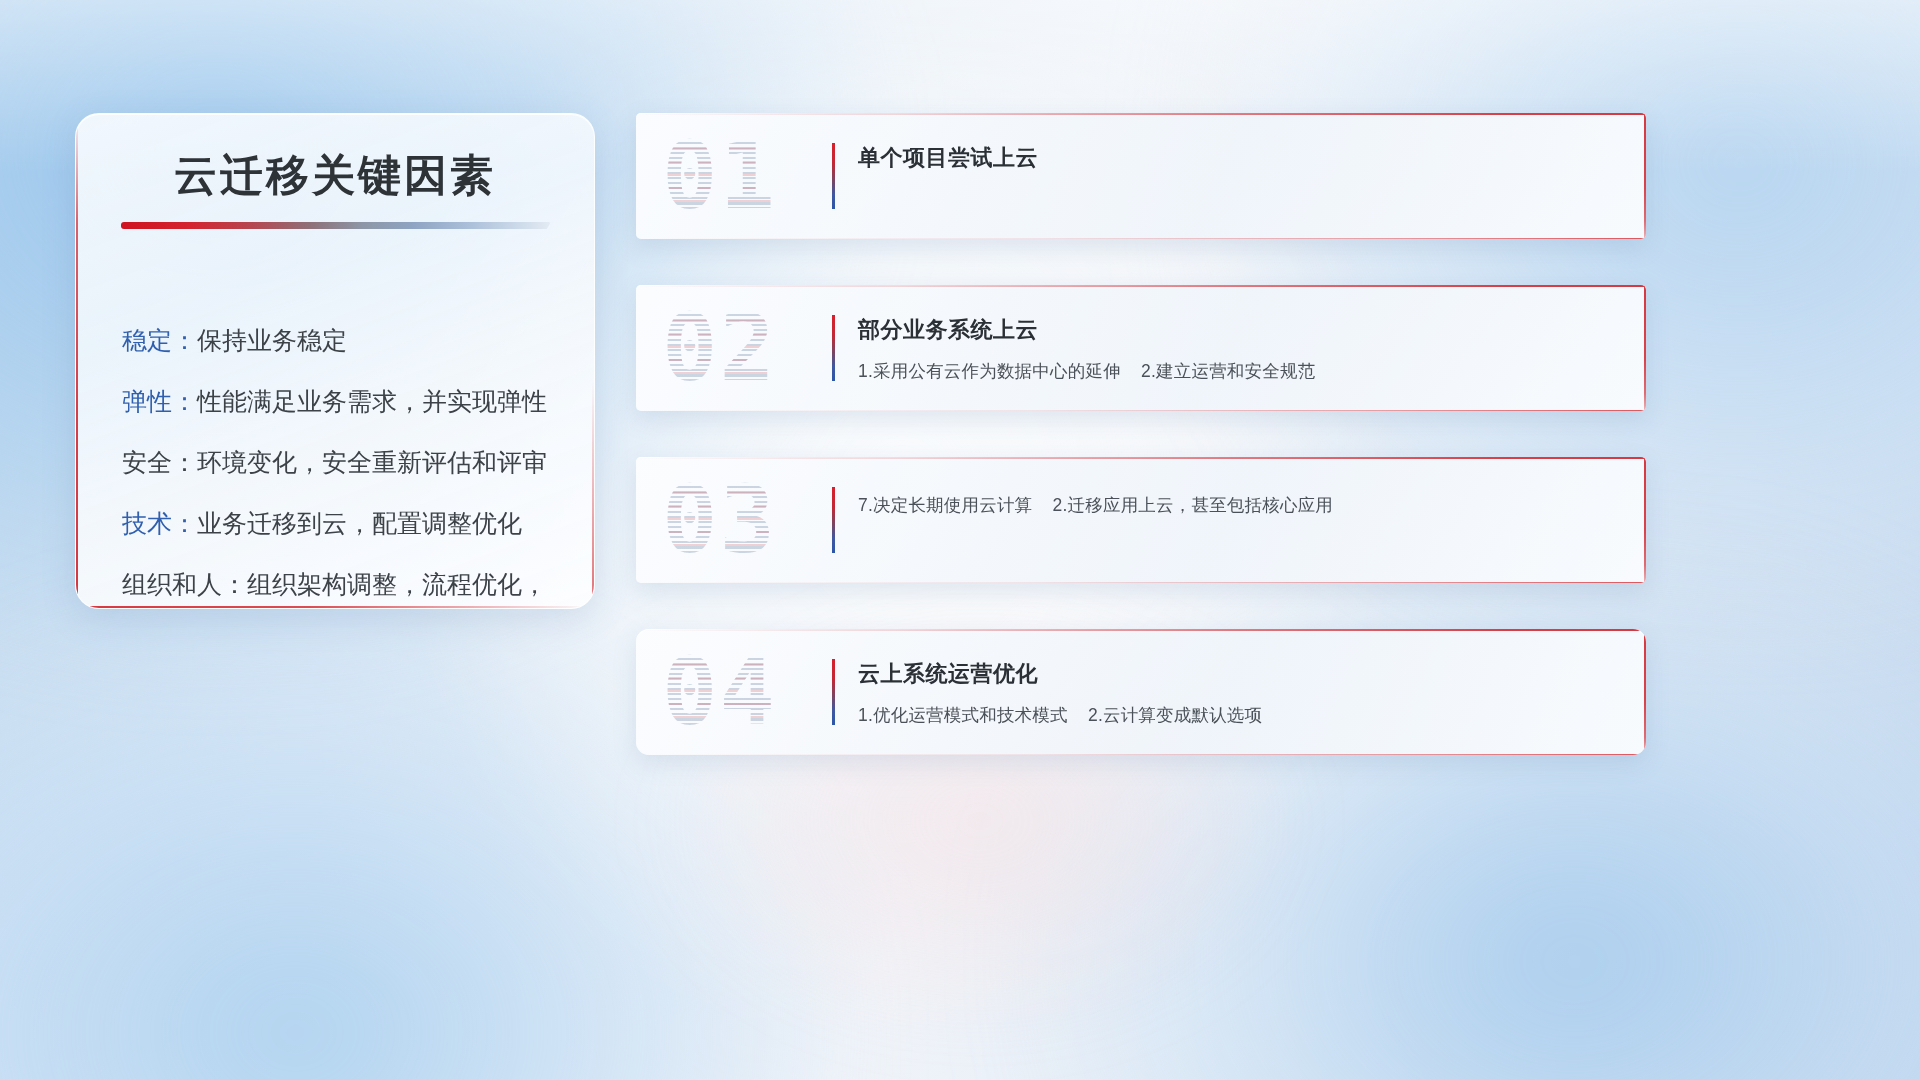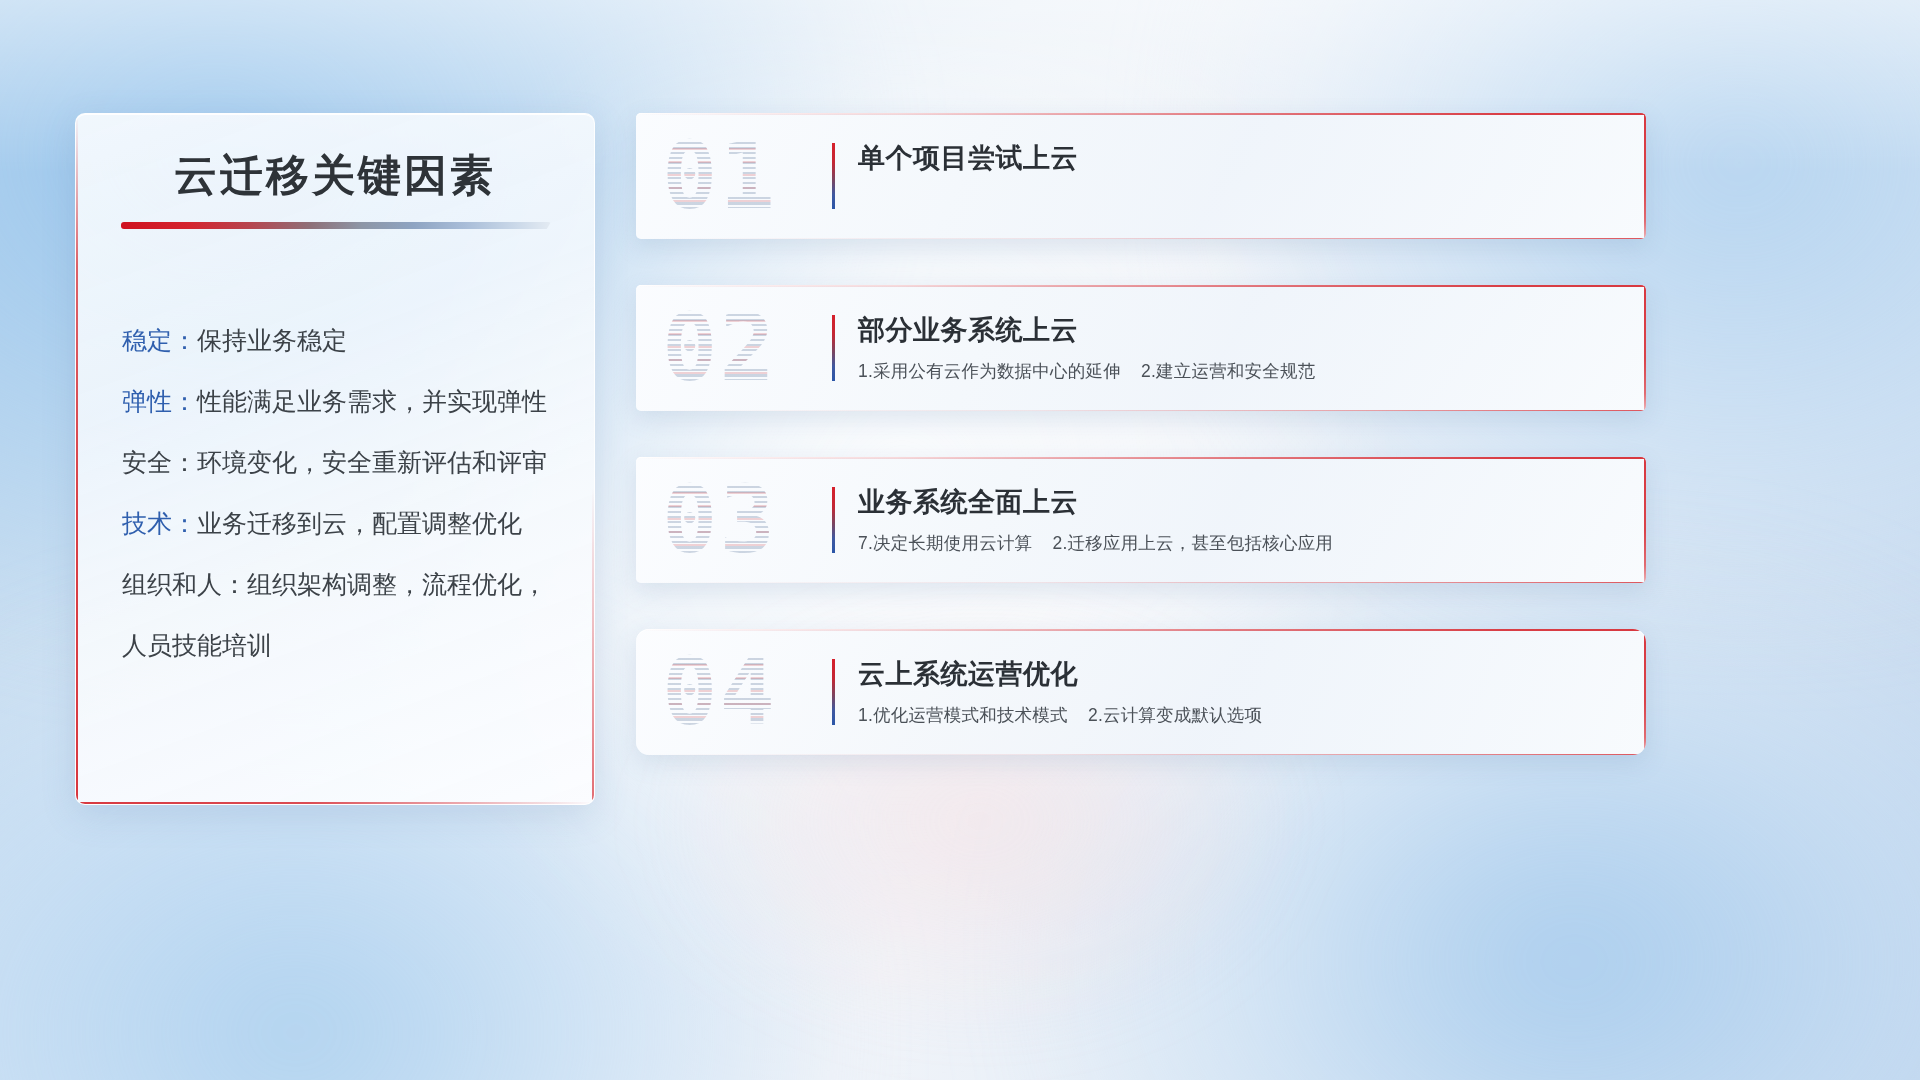--- a/index.html
+++ b/index.html
@@ -58,22 +58,22 @@
   .bg-topfade{
     position:absolute; left:0; right:0; top:0; height:16%;
     background:linear-gradient(180deg, rgba(255,255,255,.45) 0%, rgba(255,255,255,0) 100%);
   }
 
   
   #stage { position:absolute; inset:0; }
 
   
   .left-panel{
-    position:absolute; left:75px; top:113px; width:520px; height:692px;
-    border-radius:10px;
+    position:absolute; left:75px; top:113px; width:520px; height:496px;
+    border-radius:24px;
     background:linear-gradient(160deg,
         rgba(248,251,254,.90) 0%,
         rgba(243,248,253,.88) 35%,
         rgba(247,250,253,.92) 62%,
         rgba(252,253,255,.95) 100%);
     border:1px solid rgba(255,255,255,.85);
     box-shadow:0 10px 34px rgba(86,124,170,.17), inset 0 1px 0 rgba(255,255,255,.9);
     overflow:hidden;
     padding-left:20px;
   }
@@ -205,21 +205,21 @@
     background:linear-gradient(180deg,
       #d6202c 0%,
       #c42734 30%,
       #7a4560 56%,
       #3f58a0 78%,
       #2b56a8 100%);
   }
 
   .card-body{ position:absolute; left:222px; right:26px; top:26px; }
   .card-title{
-    font-size:27px; font-weight:bold; color:#2b3036; letter-spacing:.5px;
+    font-size:22px; font-weight:bold; color:#2b3036; letter-spacing:.5px;
     line-height:38px;
   }
   .card-sub{
     margin-top:10px;
     font-size:17.5px; color:#4b5158; letter-spacing:.2px; line-height:24px;
     white-space:pre;
   }
 </style>
 </head>
 <body>
@@ -293,21 +293,20 @@
   </article>
 
   <article class="card" style="top:457px;">
     <div class="c-top"></div>
     <div class="c-right"></div>
     <div class="c-bottom"></div>
     <div class="ghost-num">03</div>
     <div class="ghost-num-tint">03</div>
     <div class="divider"></div>
     <div class="card-body">
-      <h2 class="card-title">业务系统全面上云</h2>
       <p class="card-sub">7.决定长期使用云计算    2.迁移应用上云，甚至包括核心应用</p>
     </div>
   </article>
 
   <article class="card" style="top:629px;border-radius:13px;">
     <div class="c-top"></div>
     <div class="c-right"></div>
     <div class="c-bottom"></div>
     <div class="ghost-num">04</div>
     <div class="ghost-num-tint">04</div>

